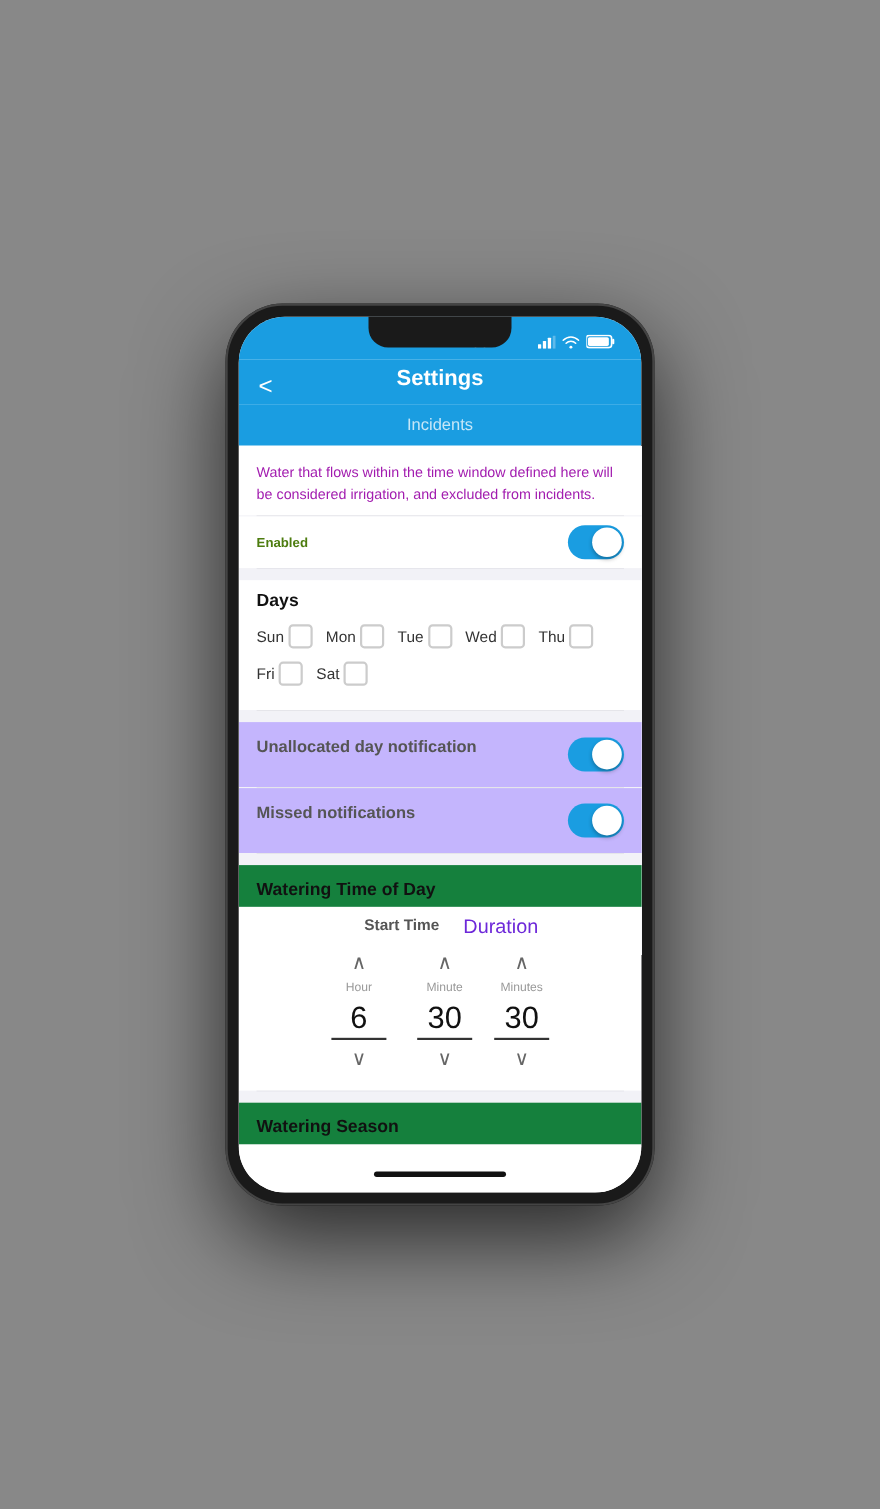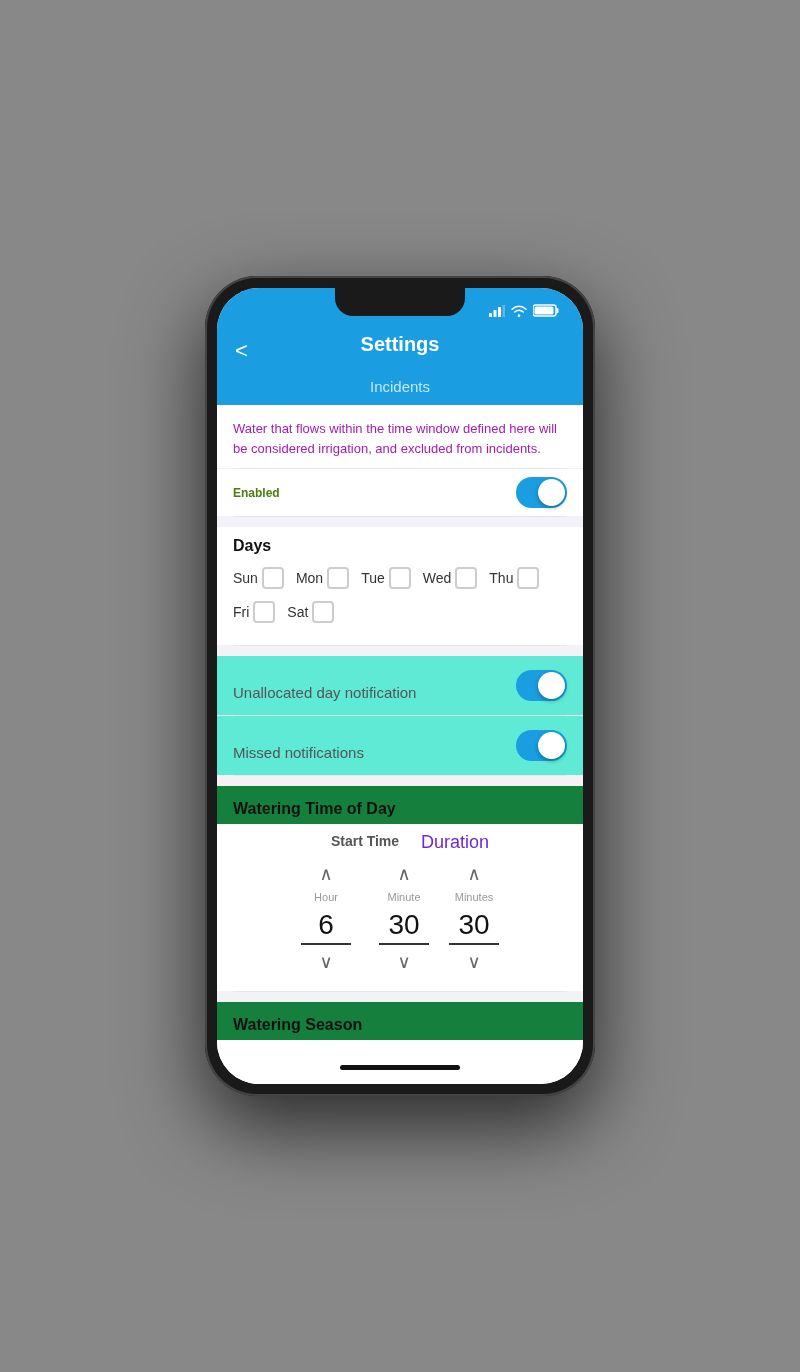--- a/index.html
+++ b/index.html
@@ -202,23 +202,24 @@
       background: #e5e5ea;
       margin: 0 16px;
     }
     .bg-separator {
       height: 10px;
       background: #f2f2f7;
     }
     
     .notif-row {
       display: flex;
-      align-items: flex-end;
+      align-items: flex-start;
       padding: 14px 16px;
-      background: #5eead4;
+      background: #c4b5fd;
+      font-weight: bold;
     }
     .notif-label {
       font-size: 15px;
       color: #555;
       flex: 1;
     }
     
     .section-header {
       font-size: 16px;
       font-weight: 700;

